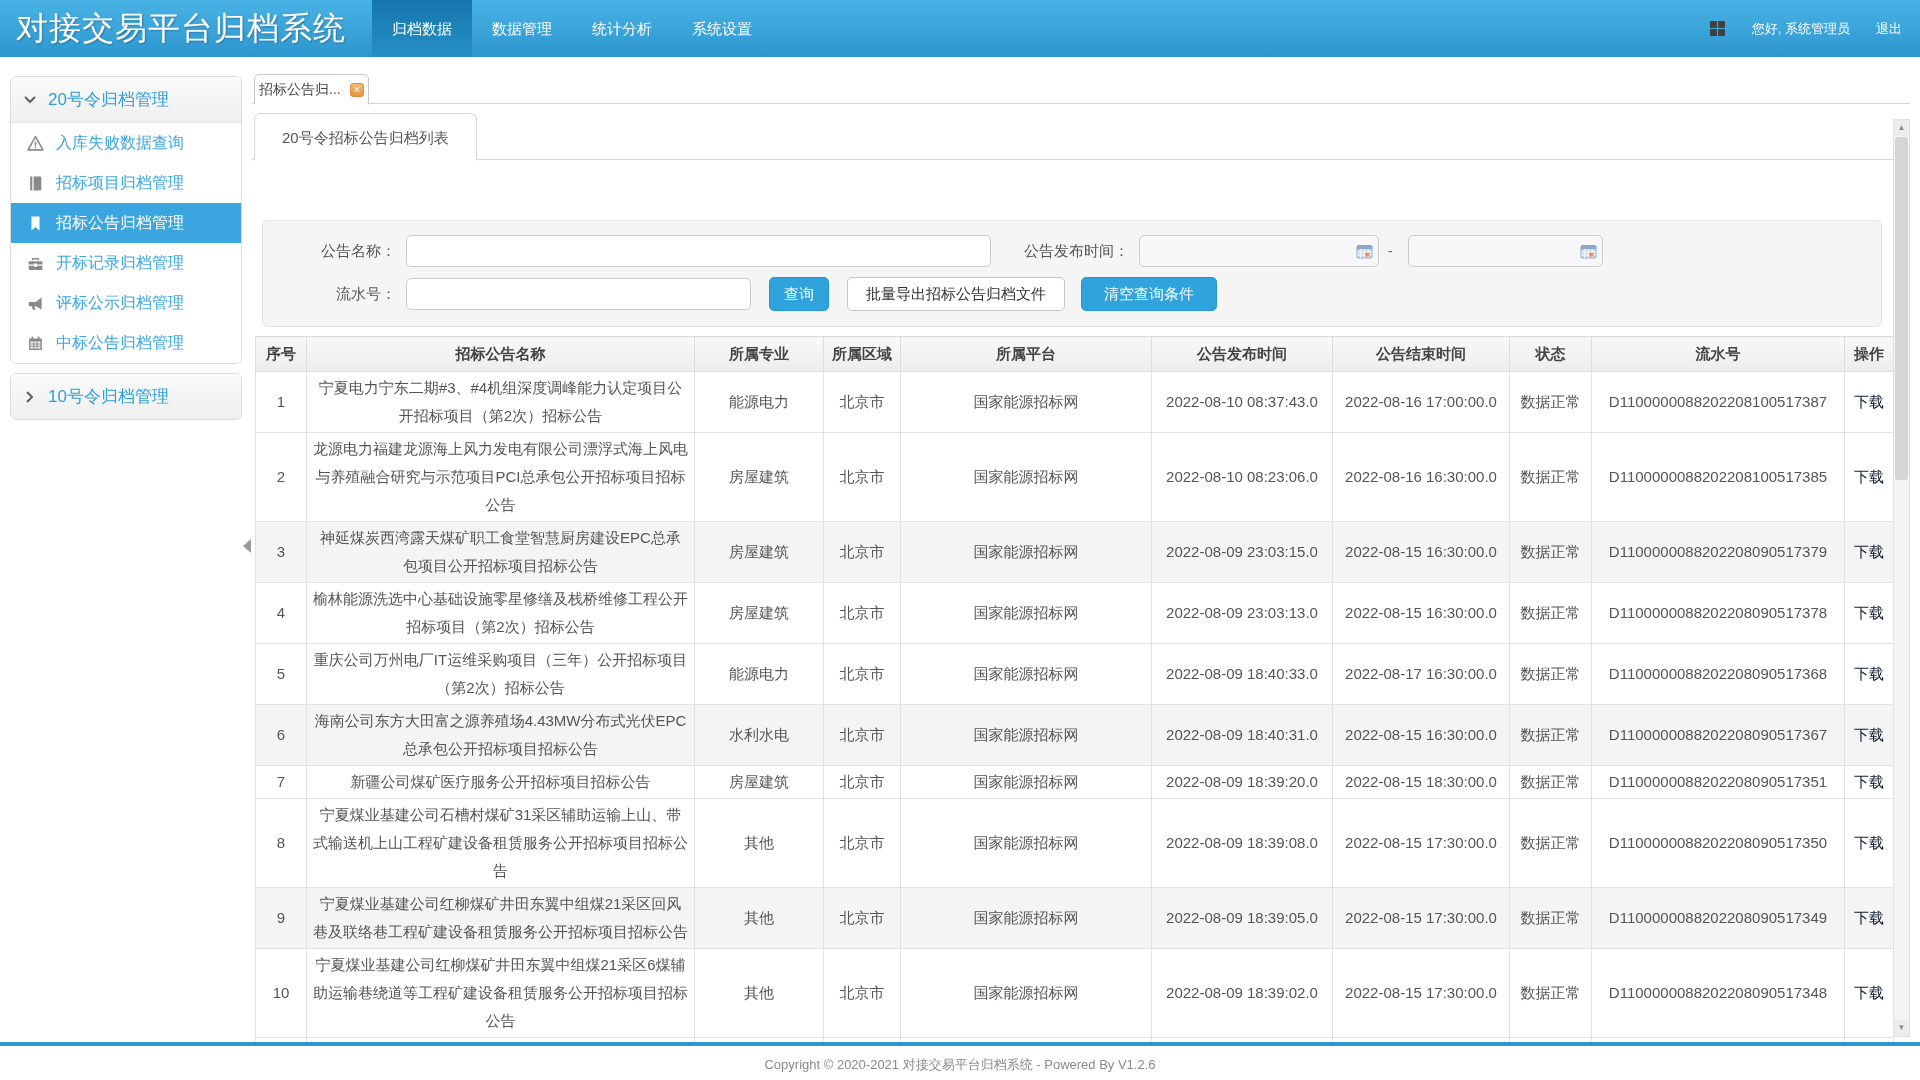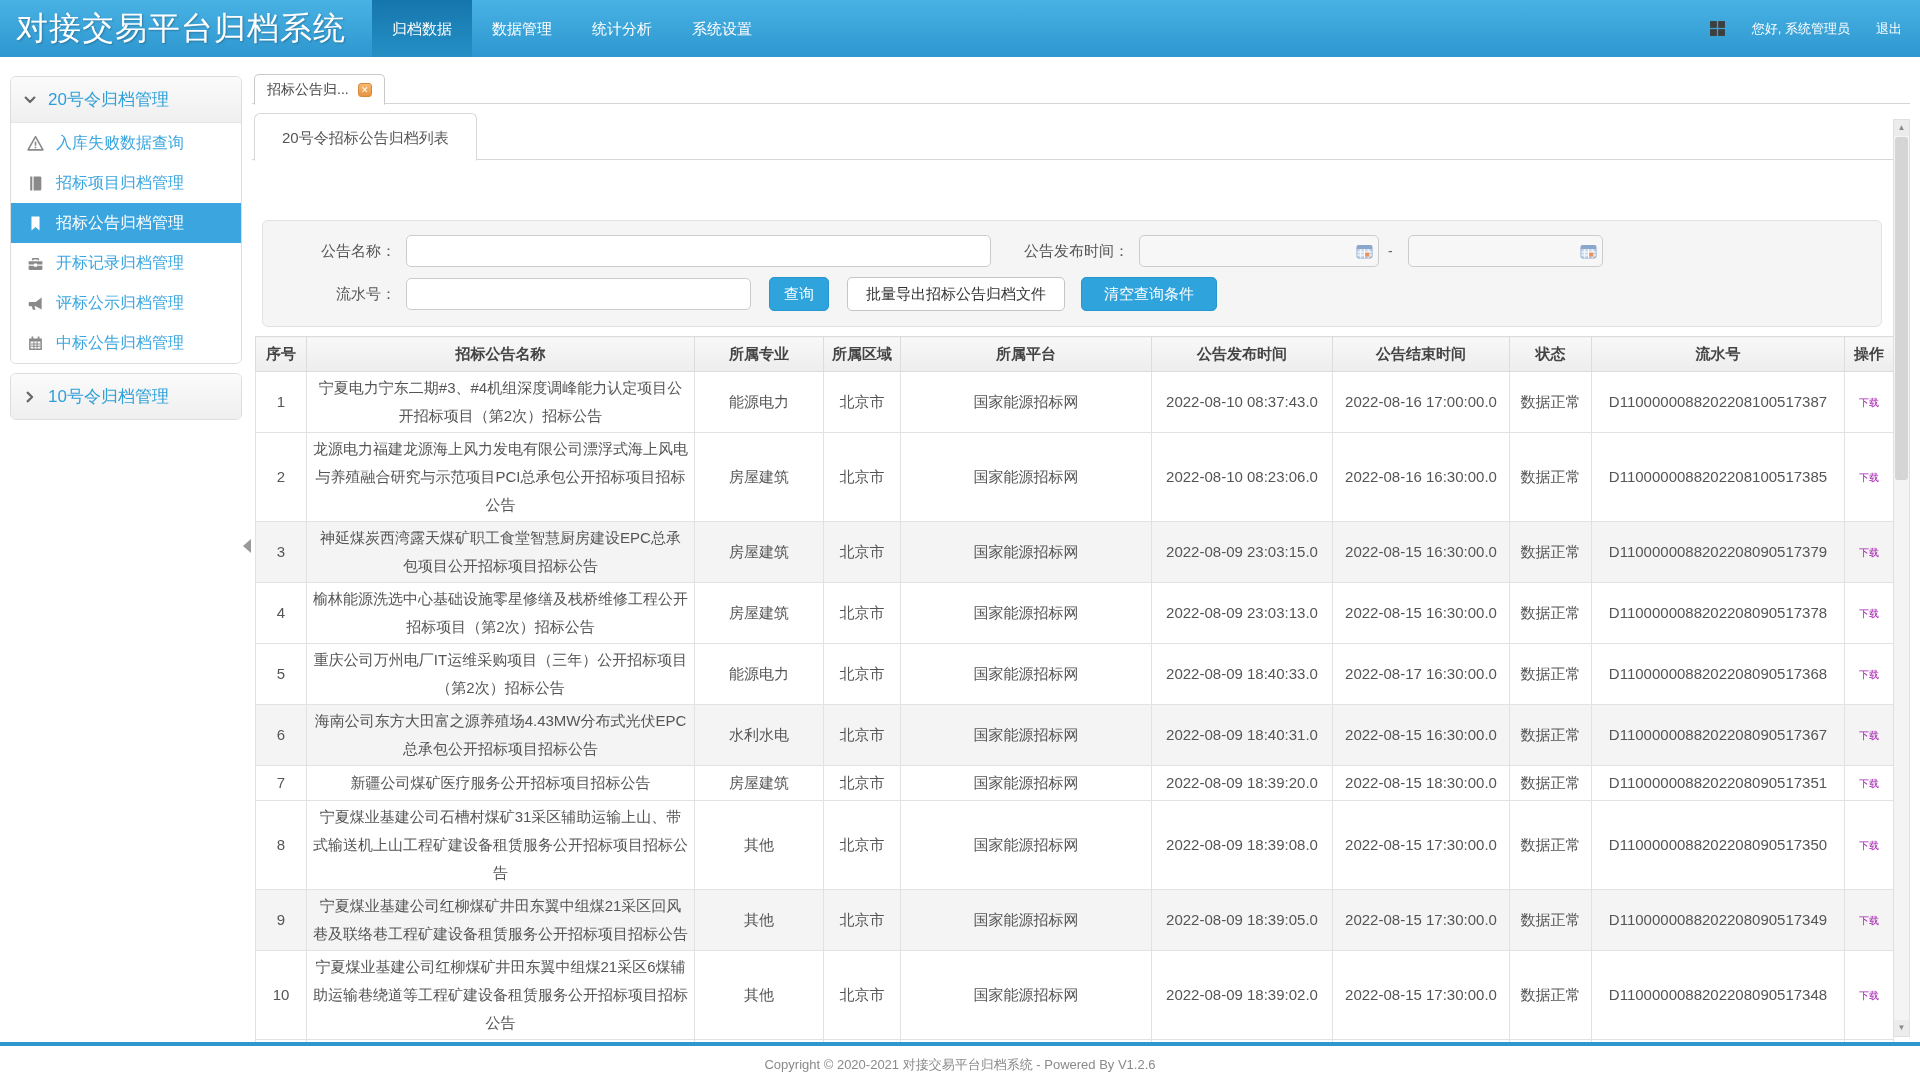--- a/index.html
+++ b/index.html
@@ -31,21 +31,21 @@
   .side-item { display:flex; align-items:center; gap:12px; padding:0 12px 0 16px; height:40px;
     color:#3aa6df; font-size:16px; cursor:pointer; background:#fff; }
   .side-item .icon { width:17px; height:17px; color:#8a8a8a; flex:0 0 17px; }
   .side-item.active { background:#3aa5de; color:#fff; }
   .side-item.active .icon { color:#fff; }
 
   .main { position:absolute; left:252px; top:0; width:1658px; bottom:0; }
 
   
   .tabbar { margin-top:16px; height:31px; border-bottom:1px solid #d4d4d4; padding-left:2px; }
-  .tab { display:inline-flex; align-items:center; gap:9px; height:31px; padding:0 12px;
+  .tab { display:inline-flex; align-items:center; gap:9px; height:31px; padding:0 4px;
     border:1px solid #c9c9c9; border-bottom:1px solid #fff; border-radius:5px 5px 0 0;
     background:#fff; font-size:14px; color:#474747; position:relative; top:1px; cursor:pointer; }
   .close-box { width:14px; height:14px; border-radius:3px; border:1px solid #d98b3c;
     background:linear-gradient(180deg,#f5b873,#e89440); color:#fff; font-size:9px; line-height:12px;
     text-align:center; display:inline-block; cursor:pointer; font-weight:bold; }
 
   
   .inner-tabs { margin-top:8px; height:48px; border-bottom:1px solid #d8d8d8; padding-left:2px; }
   .inner-tab { display:inline-block; height:48px; line-height:47px; padding:0 27px;
     border:1px solid #d8d8d8; border-bottom:1px solid #fff; border-radius:6px 6px 0 0;
@@ -79,21 +79,21 @@
   
   .grid-wrap { margin:9px 0 0 3px; }
   table.grid { border-collapse:collapse; table-layout:fixed; width:1638px; }
   table.grid th { background:linear-gradient(180deg,#f8f8f8,#ededed); border:1px solid #dcdcdc;
     font-size:15px; color:#444; font-weight:bold; height:35px; padding:2px; }
   table.grid td { border:1px solid #e2e2e2; font-size:15px; color:#555; text-align:center;
     padding:2px 6px; line-height:28px; word-break:break-all; }
   table.grid tr.shaded td { background:#f4f4f4; }
   td.dt { font-size:13.5px; white-space:nowrap; padding:2px 2px; }
   td.sn { font-size:13.5px; white-space:nowrap; padding:2px 2px;margin-top:13px; }
-  td.op a { color:#a21caf; text-decoration:none; cursor:pointer; font-size:10px; }
+  td.op a { color:#0f172a; text-decoration:none; cursor:pointer; font-size:15px; }
 
   
   .vscroll { position:absolute; right:0; top:62px; width:17px; height:918px;
     background:#f4f4f4; border:1px solid #e0e0e0; }
   .vscroll .arrow { position:absolute; left:0; width:15px; height:16px; background:#ececec;
     color:#8a8a8a; font-size:8px; text-align:center; line-height:16px; cursor:pointer; }
   .vscroll .arrow.up { top:0; }
   .vscroll .arrow.down { bottom:0; }
   .vscroll .thumb { position:absolute; left:1px; top:17px; width:13px; height:343px;
     background:#d5d5d5; border-radius:3px; cursor:pointer; }

